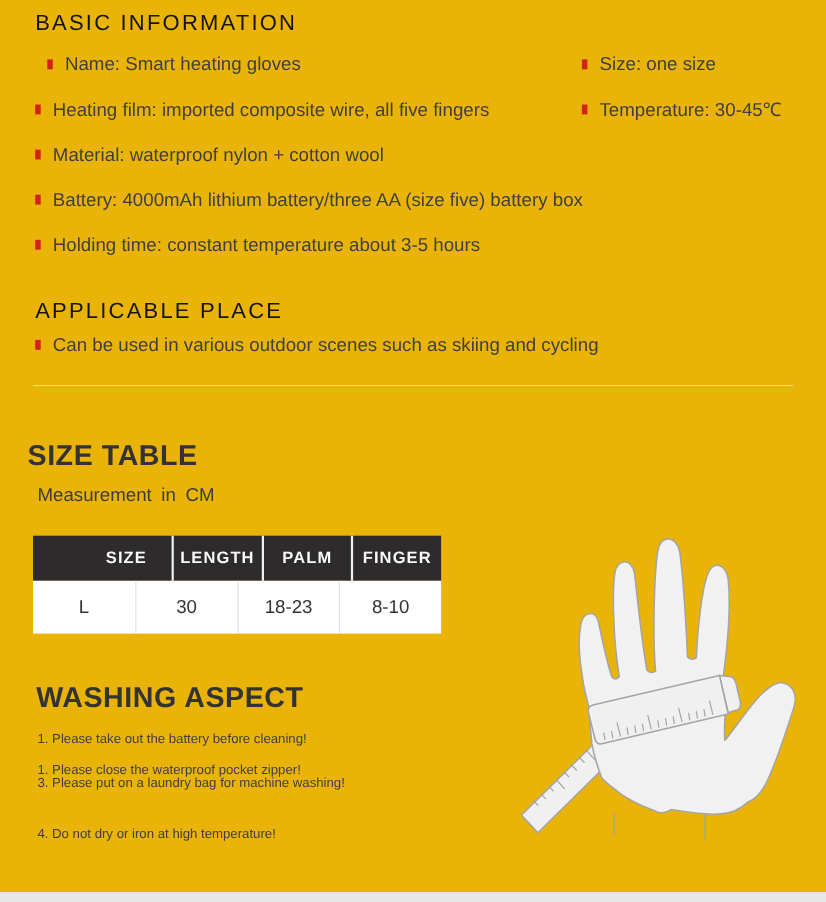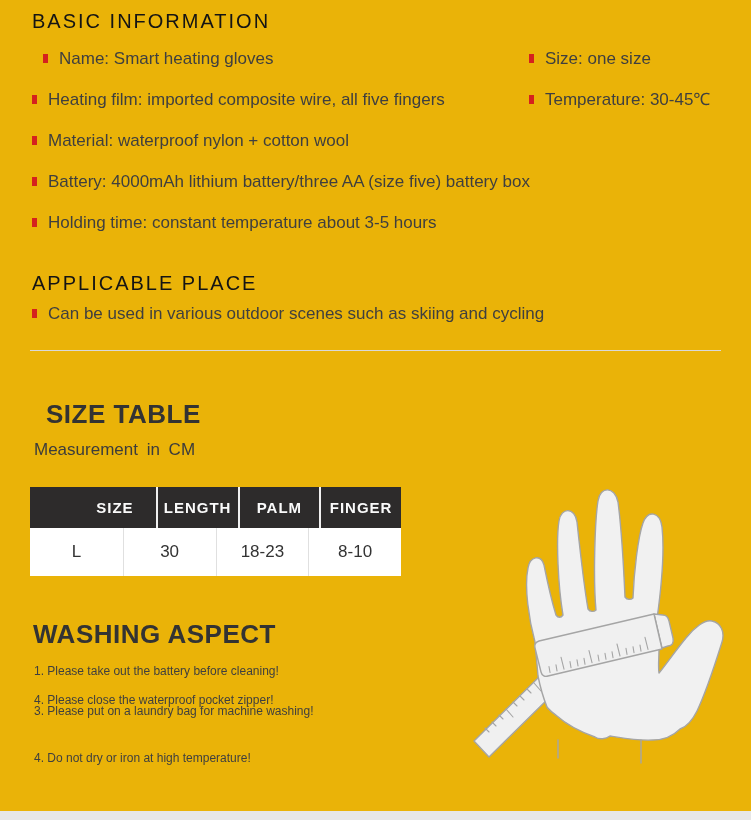--- a/index.html
+++ b/index.html
@@ -143,42 +143,42 @@
 
   <div class="sec-title" style="left:32px;top:272px;">APPLICABLE PLACE</div>
 
   <div class="item" style="left:32px;top:304px;">
     <span class="bullet"></span>
     <span>Can be used in various outdoor scenes such as skiing and cycling</span>
   </div>
 
   <div class="divider"></div>
 
-  <div class="big-title" style="left:46px;top:399px;">SIZE TABLE</div>
+  <div class="big-title" style="left:25px;top:399px;">SIZE TABLE</div>
   <div class="subtitle" style="left:34px;top:440px;">Measurement in CM</div>
 
   <div class="size-table">
     <div class="thead">
       <div class="th">SIZE</div>
       <div class="th">LENGTH</div>
       <div class="th">PALM</div>
       <div class="th">FINGER</div>
     </div>
     <div class="trow">
       <div class="td">L</div>
       <div class="td">30</div>
       <div class="td">18-23</div>
       <div class="td">8-10</div>
     </div>
   </div>
 
   <div class="big-title" style="left:33px;top:619px;">WASHING ASPECT</div>
 
   <div class="step" style="left:34px;top:661px;">1. Please take out the battery before cleaning!</div>
-  <div class="step" style="left:34px;top:690px;">4. Please close the waterproof pocket zipper!</div>
+  <div class="step" style="left:34px;top:690px;">1. Please close the waterproof pocket zipper!</div>
   <div class="step" style="left:34px;top:701px;">3. Please put on a laundry bag for machine washing!</div>
   <div class="step" style="left:34px;top:748px;">4. Do not dry or iron at high temperature!</div>
 
   <svg class="glove" width="295" height="340" viewBox="0 0 295 340" fill="none" stroke="#a5a5a5" stroke-width="1.4" stroke-linejoin="round" stroke-linecap="round">
 
     <g>
       <path d="M 83 205 L 98 221 L 31 287 L 16 271 Z" fill="#f0f0f0"></path>
       <path d="M 76 213 L 83 221 M 69 219 L 73 223 M 62 226 L 66 230 M 55 232 L 59 236 M 48 239 L 55 247 M 41 245 L 45 249 M 34 252 L 38 256 M 27 258 L 31 262" stroke-width="1.1"></path>
     </g>
 

